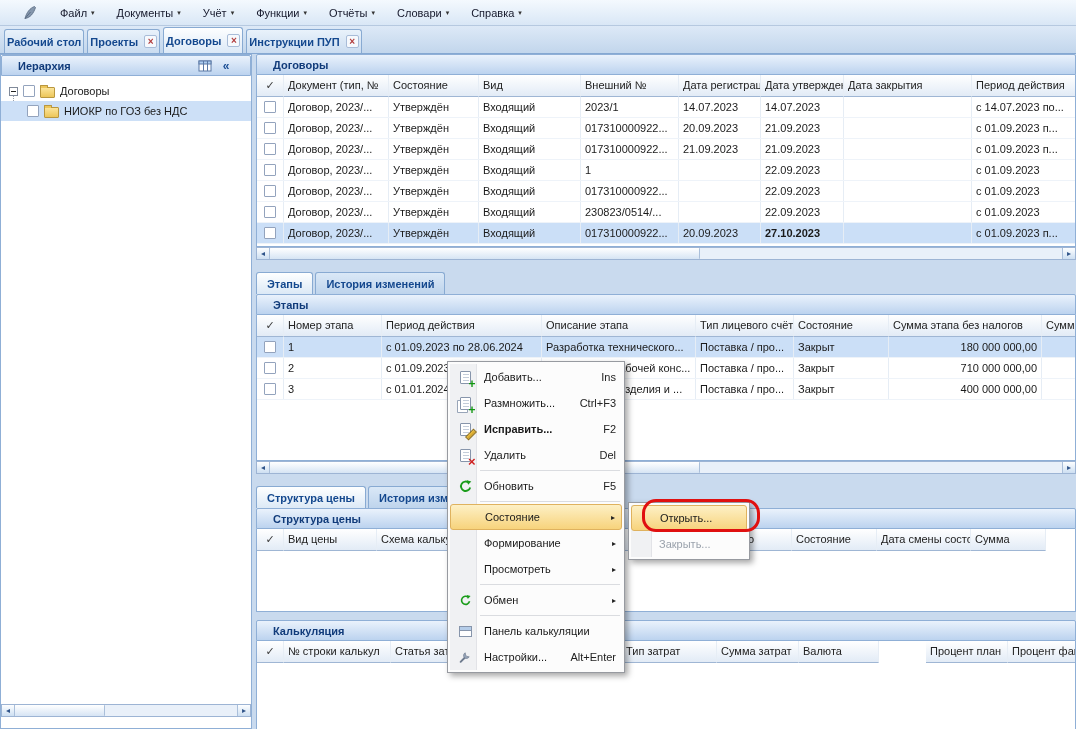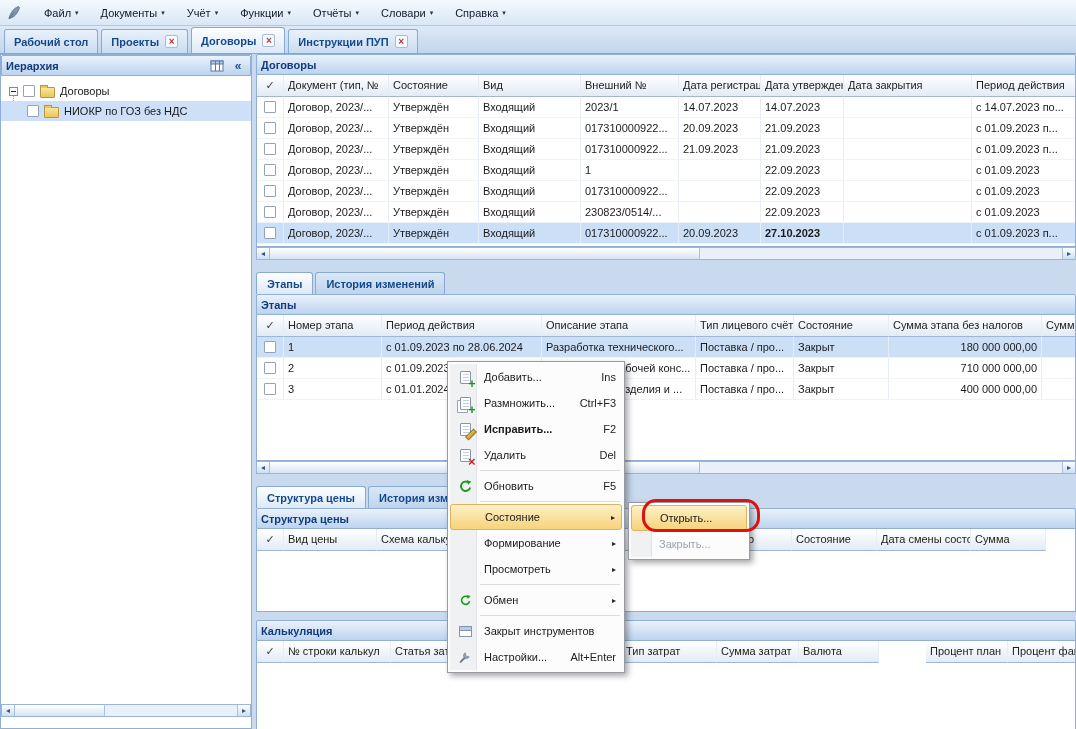--- a/index.html
+++ b/index.html
@@ -2,37 +2,37 @@
 <html><head>
 <meta charset="utf-8">
 <style>
   *{margin:0;padding:0;box-sizing:border-box}
   html,body{width:1076px;height:729px;overflow:hidden}
   body{font-family:"Liberation Sans",sans-serif;font-size:11px;color:#1a1a1a;background:#c9daee}
   #app{position:relative;width:1076px;height:729px;overflow:hidden;background:#c9daee}
 
   
   .menubar{position:absolute;left:0;top:0;width:100%;height:26px;background:linear-gradient(#f4f9fe,#d9e7f6);
-    border-bottom:1px solid #b6c9e0;display:flex;align-items:center;gap:22px;padding-left:6px}
+    border-bottom:1px solid #b6c9e0;display:flex;align-items:center;gap:22px;padding-left:22px}
   .logo{width:16px;height:16px;flex:0 0 auto}
   .mitem{display:flex;align-items:center;gap:4px;cursor:default;color:#15182b;white-space:nowrap}
   .dd{font-size:7px;color:#333;line-height:1}
 
   
   .tabbar{position:absolute;left:0;top:26px;width:100%;height:28px;background:linear-gradient(#dde9f7,#c2d6ec);
     border-bottom:1px solid #85a8d2;display:flex;align-items:flex-end;padding-left:4px;gap:3px}
-  .ttab{height:24px;display:flex;align-items:center;gap:6px;padding:0 9px;border:1px solid #88aad2;border-bottom:none;
+  .ttab{height:24px;display:flex;align-items:center;gap:6px;padding:0 2px;border:1px solid #88aad2;border-bottom:none;
     border-radius:3px 3px 0 0;background:linear-gradient(#e9f2fb,#cadcf0);color:#14488e;font-weight:bold;white-space:nowrap}
   .ttab.active{background:linear-gradient(#fdfeff,#dce9f7);height:26px}
   .tclose{width:13px;height:13px;border:1px solid #a8bcd8;background:#f6f9fd;border-radius:2px;display:flex;
     align-items:center;justify-content:center;font-size:10px;color:#b23c3c;line-height:1;font-weight:bold}
 
   
   .phead{position:absolute;left:0;right:0;top:0;height:21px;background:linear-gradient(#eaf2fc,#bcd3ef);
-    border:1px solid #8fafd6;border-radius:2px 2px 0 0;display:flex;align-items:center;padding:0 4px;
+    border:1px solid #8fafd6;border-radius:2px 2px 0 0;display:flex;align-items:center;padding:0 16px;
     font-weight:bold;color:#113b7a}
   .grid{position:absolute;left:0;right:0;background:#fff;border:1px solid #8fafd6;border-top:none;overflow:hidden}
   .grid-head{display:flex;height:22px}
   .ghead{background:linear-gradient(#ffffff,#e2ebf6);border-right:1px solid #c4d2e6;border-bottom:1px solid #9fb6d4;color:#222}
   .gcell{flex:0 0 auto;padding:4px 4px 0;border-right:1px solid #e6edf5;overflow:hidden;white-space:nowrap;height:100%}
   .grid-row{display:flex;height:21px;border-bottom:1px solid #eef3f9;background:#fff}
   .grid-row.sel{background:#cbdff7}
   .gcheck{display:flex;align-items:center;justify-content:center;padding:0;color:#3a3a3a}
   .num{text-align:right}
   .cbx{display:inline-block;width:12px;height:12px;background:#fff;border:1px solid #93a3bd;border-radius:1px;flex:0 0 auto}
@@ -501,21 +501,21 @@
         </svg>
       </span>
       <span class="mlab">Обмен</span>
       <span class="marr">▸</span>
     </div>
     <div class="msep"></div>
     <div class="mi">
       <span class="mic">
           <span class="ic-panel"></span>
         </span>
-      <span class="mlab">Закрыт инструментов</span>
+      <span class="mlab">Панель калькуляции</span>
     </div>
     <div class="mi">
       <span class="mic">
         <svg width="14" height="14" viewBox="0 0 16 16">
           <path d="M3 13.5 L8.5 8" stroke="#6d7a8e" stroke-width="2.2" stroke-linecap="round"></path>
           <path d="M8.3 3.2 a3.4 3.4 0 1 0 4.5 4.5 l-2.6 -0.4 -1.5 -1.5 z" fill="#94a2b6" stroke="#6d7a8e" stroke-width="0.7"></path>
         </svg>
       </span>
       <span class="mlab">Настройки...</span>
       <span class="msc">Alt+Enter</span>

